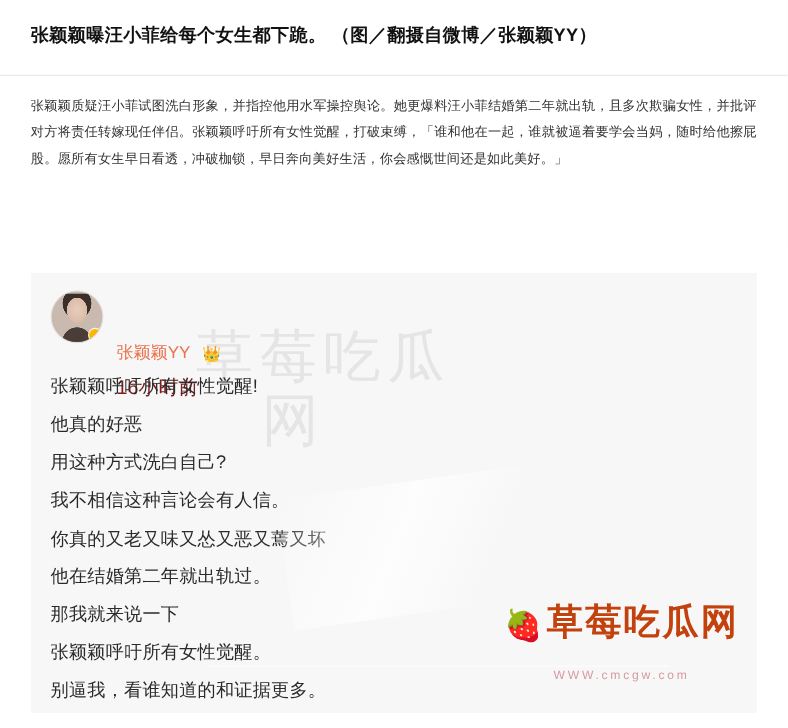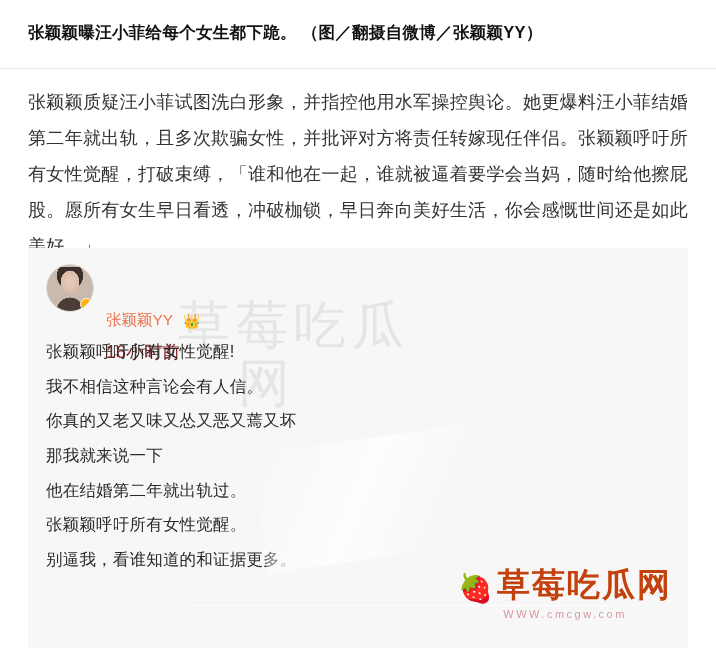--- a/index.html
+++ b/index.html
@@ -38,21 +38,21 @@
     top: 68px;
     width: 716px;
     height: 1px;
     background: #e8e8e8;
   }
   .body-text {
     position: absolute;
     left: 28px;
     top: 84px;
     width: 660px;
-    font-size: 18px;
+    font-size: 12px;
     line-height: 2.0;
     color: #333333;
     text-align: justify;
     letter-spacing: 0.2px;
   }
   
   .weibo-card {
     position: absolute;
     left: 28px;
     top: 248px;
@@ -187,21 +187,21 @@
   }
   .wm-red .wm-main {
     font-size: 33px;
     font-weight: bold;
     color: #c2410c;
     letter-spacing: 2px;
     text-shadow: 0 1px 0 rgba(255,255,255,0.6);
     white-space: nowrap;
   }
   .wm-red .wm-sub {
-    margin-top: 0;
+    margin-top: 20px;
     font-size: 11px;
     color: #d79aa0;
     letter-spacing: 2.5px;
     font-family: "Liberation Sans", "DejaVu Sans", sans-serif;
   }
   .wm-strawberry {
     display: inline-block;
     vertical-align: -2px;
     margin-right: 2px;
     font-size: 28px;
@@ -231,24 +231,26 @@
       </div>
       <div class="wb-names">
         <span class="wb-name">张颖颖YY</span>
         <span class="crown">👑</span>
         <div class="wb-time">16小时前</div>
       </div>
     </div>
 
     <div class="wb-body">
       <div>张颖颖呼吁所有女性觉醒!</div>
+      <div>他真的好恶</div>
+      <div>用这种方式洗白自己?</div>
       <div>我不相信这种言论会有人信。</div>
       <div>你真的又老又味又怂又恶又蔫又坏</div>
+      <div>他在结婚第二年就出轨过。</div>
       <div>那我就来说一下</div>
-      <div>他在结婚第二年就出轨过。</div>
       <div>张颖颖呼吁所有女性觉醒。</div>
       <div>别逼我，看谁知道的和证据更多。</div>
 
     </div>
 
     <div class="streak"></div>
     <div class="hline"></div>
 
     <div class="wm-red">
       <div class="wm-main">

